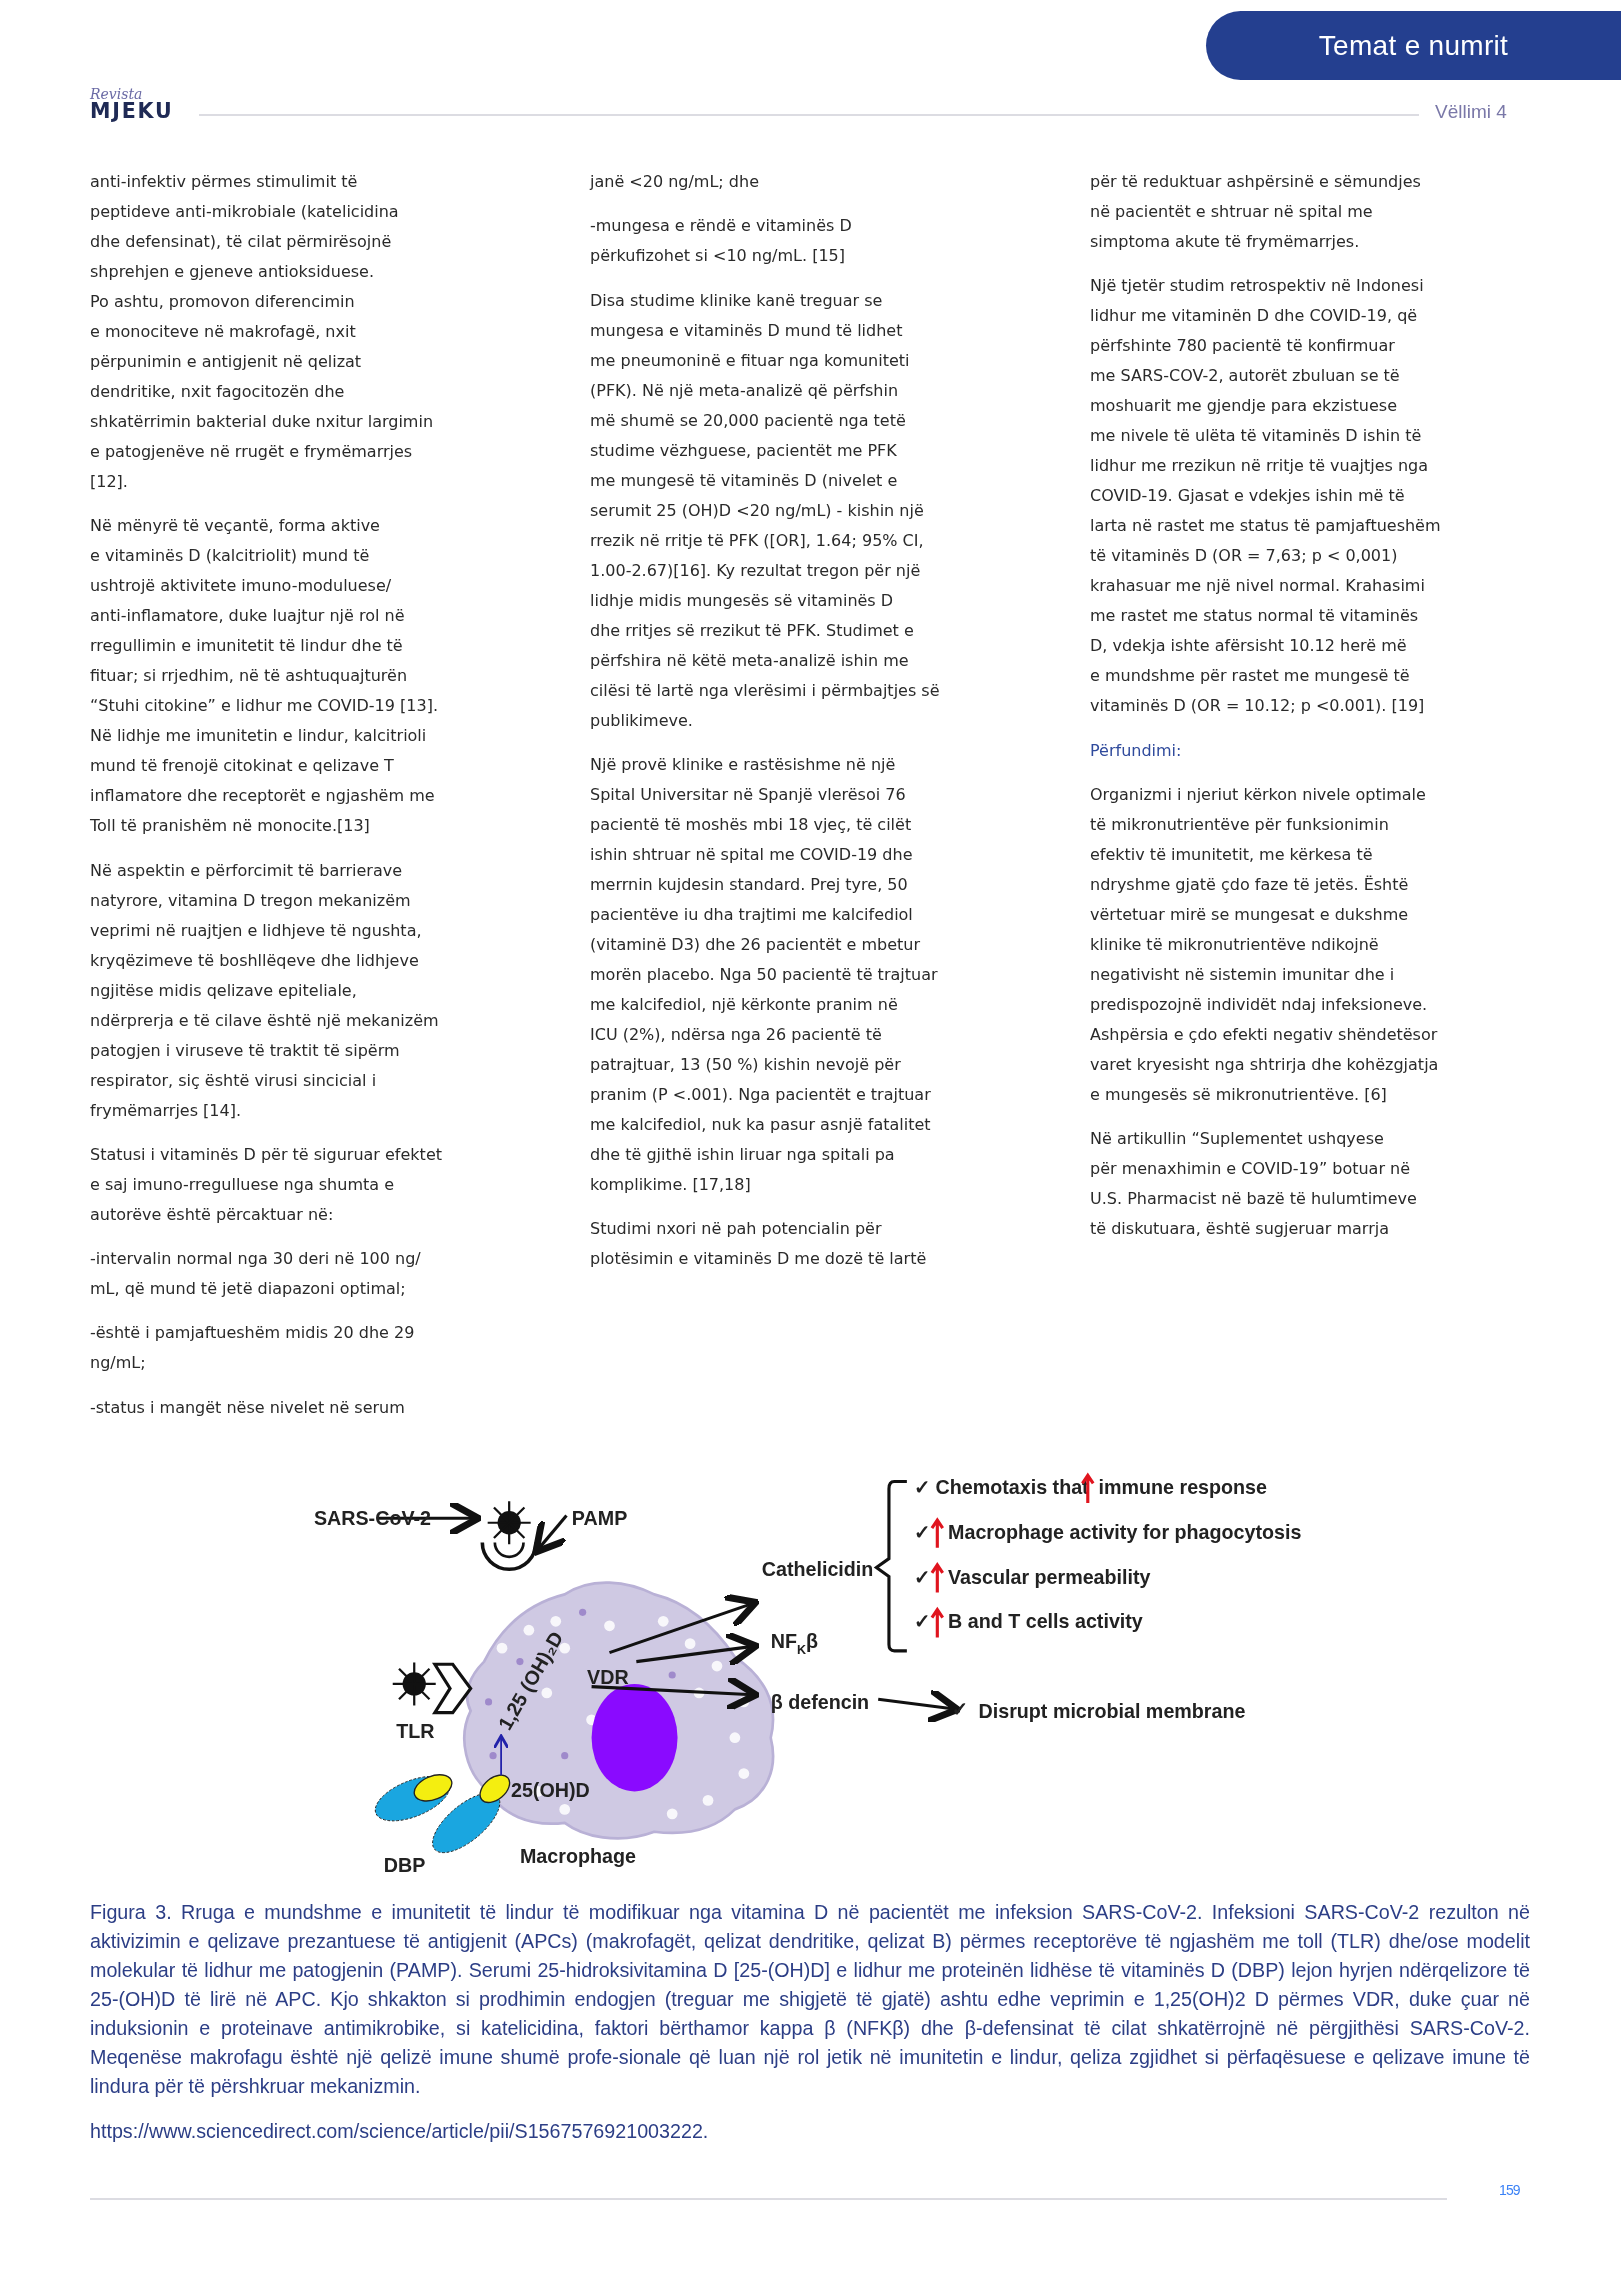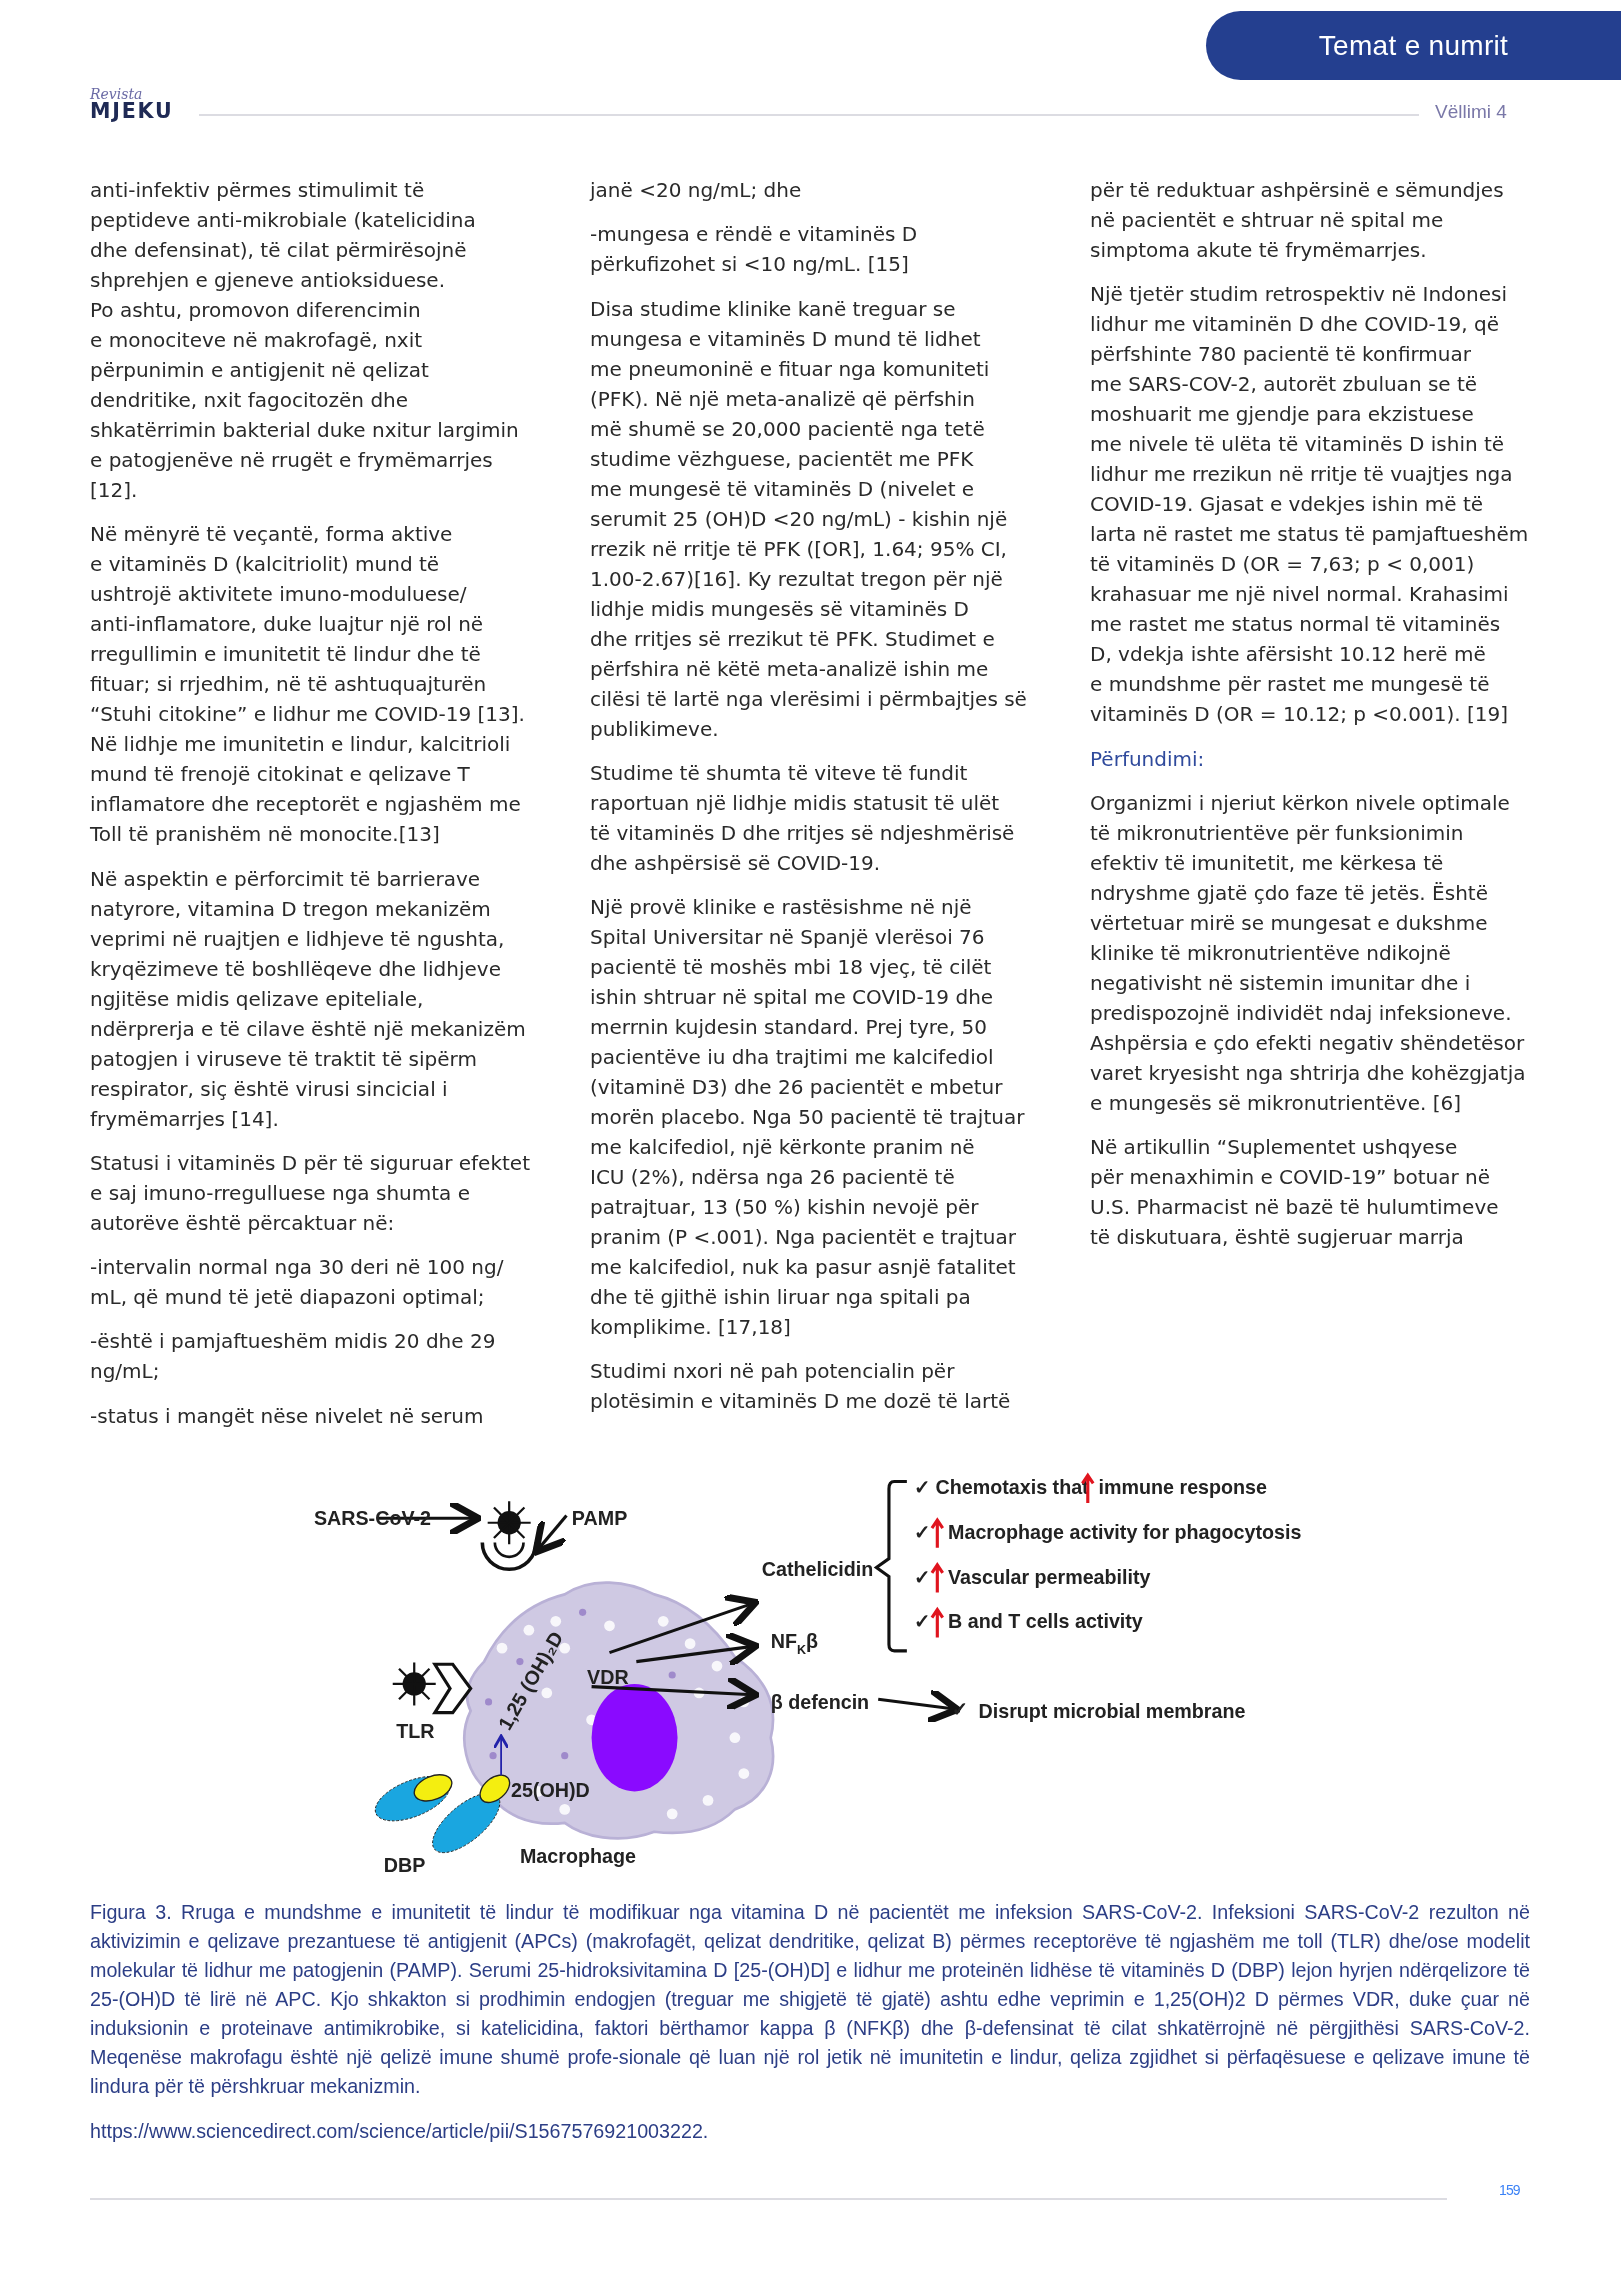--- a/index.html
+++ b/index.html
@@ -19,21 +19,21 @@
   .logo-small {
     font-family: "DejaVu Serif", serif; font-style: italic; font-size: 14px; color: #6a6aa5; line-height: 12.5px;
   }
   .logo-main {
     font-family: "DejaVu Sans", sans-serif; font-weight: bold; font-size: 20.6px; color: #1f2a55;
     letter-spacing: 1.8px; line-height: 21.5px;
   }
   .header-rule { position: absolute; left: 199px; top: 114px; width: 1220px; height: 1.8px; background: #dcdce2; }
   .volume { position: absolute; left: 1435px; top: 101px; font-size: 19px; color: #7a78a8; font-family: "Liberation Sans", sans-serif; }
 
-  .col { position: absolute; top: 167px; width: 448px; font-size: 20px; line-height: 30px; margin-top: 8px; }
+  .col { position: absolute; top: 167px; width: 448px; font-size: 16px; line-height: 30px; }
   .col p { margin: 0 0 14.3px 0; white-space: pre-line; }
   .col1 { left: 90px; }
   .col2 { left: 590px; }
   .col3 { left: 1090px; }
   .subhead { color: #2f4a9c; }
 
   .figure { position: absolute; left: 296px; top: 1469px; width: 1039px; height: 421px; }
   .figure svg { width: 100%; height: 100%; }
   .fig-label { font-family: "Liberation Sans", sans-serif; font-weight: bold; font-size: 22px; fill: #222; }
   .fig-out { font-family: "Liberation Sans", sans-serif; font-weight: bold; font-size: 22px; fill: #222; }
@@ -113,24 +113,20 @@
 studime vëzhguese, pacientët me PFK
 me mungesë të vitaminës D (nivelet e
 serumit 25 (OH)D &lt;20 ng/mL) - kishin një
 rrezik në rritje të PFK ([OR], 1.64; 95% CI,
 1.00-2.67)[16]. Ky rezultat tregon për një
 lidhje midis mungesës së vitaminës D
 dhe rritjes së rrezikut të PFK. Studimet e
 përfshira në këtë meta-analizë ishin me
 cilësi të lartë nga vlerësimi i përmbajtjes së
 publikimeve.</p>
-  <p>Studime të shumta të viteve të fundit
-raportuan një lidhje midis statusit të ulët
-të vitaminës D dhe rritjes së ndjeshmërisë
-dhe ashpërsisë së COVID-19.</p>
   <p>Një provë klinike e rastësishme në një
 Spital Universitar në Spanjë vlerësoi 76
 pacientë të moshës mbi 18 vjeç, të cilët
 ishin shtruar në spital me COVID-19 dhe
 merrnin kujdesin standard. Prej tyre, 50
 pacientëve iu dha trajtimi me kalcifediol
 (vitaminë D3) dhe 26 pacientët e mbetur
 morën placebo. Nga 50 pacientë të trajtuar
 me kalcifediol, një kërkonte pranim në
 ICU (2%), ndërsa nga 26 pacientë të

